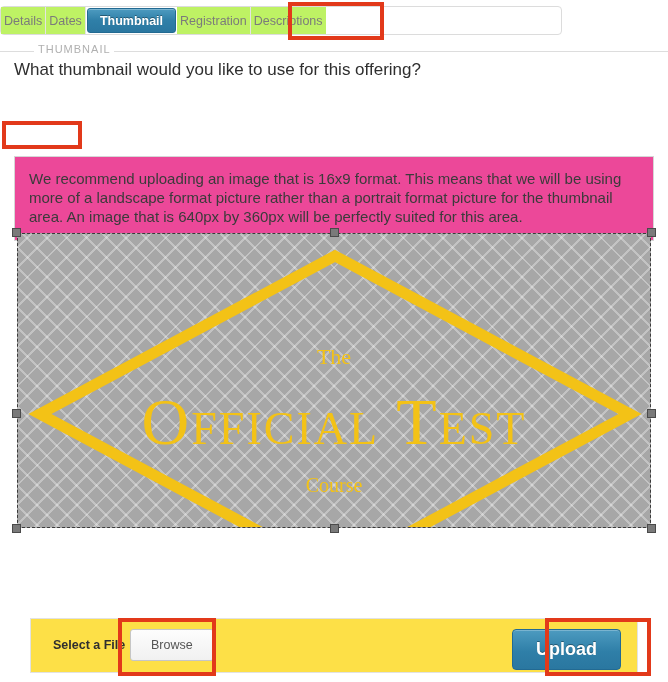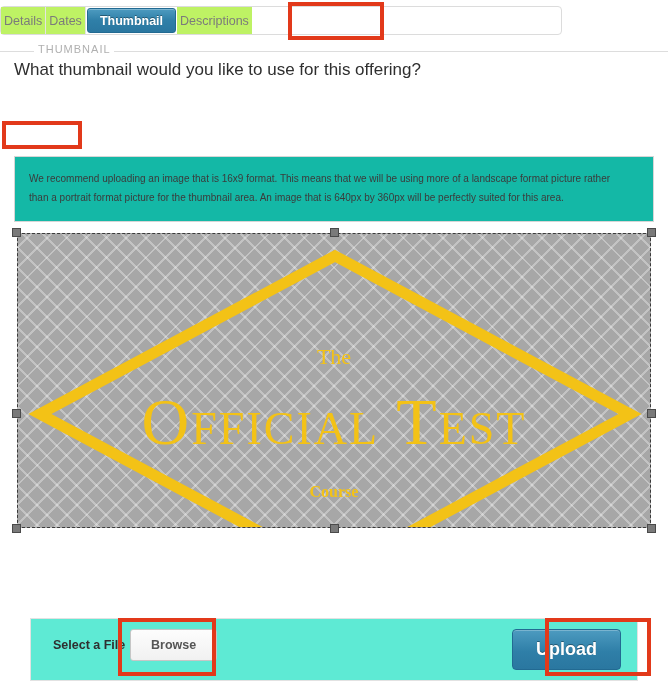--- a/index.html
+++ b/index.html
@@ -133,24 +133,24 @@
     background: #6b6b6b;
   }
   .radio-label { font-size: 13.5px; color: #2f2f2f; }
 
   
   .infobox {
     position: absolute;
     left: 14px; top: 110px;
     width: 640px;
     box-sizing: border-box;
-    background: #14b8a6;
+    background: #ec4899;
     border: 1px solid #d6d6d6;
     padding: 12px 22px 14px 14px;
-    font-size: 10px;
+    font-size: 15px;
     line-height: 19px;
     color: #3b3b3b;
   }
 
   
   .preview-wrap {
     position: absolute;
     left: 17px; top: 233px;
     width: 634px; height: 295px;
   }
@@ -186,44 +186,44 @@
 
   .img-text {
     position: absolute;
     width: 100%;
     text-align: center;
     color: #f3c216;
     font-family: "Liberation Serif", serif;
   }
   .img-the    { top: 110px; font-size: 22px; }
   .img-title  { top: 150px; font-size: 66px; letter-spacing: 2px; font-variant: small-caps; }
-  .img-course { top: 249px; font-size: 16px; font-weight: bold; }
+  .img-course { top: 240px; font-size: 20px; }
 
   
   .formbar {
     position: absolute;
     left: 30px; top: 618px;
-    width: 608px; height: 63px;
+    width: 608px; height: 55px;
     box-sizing: border-box;
     border: 1px solid #e2e2e2;
-    background: #5eead4;
+    background: #fde047;
   }
   .select-file-label {
     position: absolute;
     left: 22px; top: 19px;
     font-size: 12.5px;
     font-weight: bold;
     color: #2f2f2f;
   }
   .browse-btn {
     position: absolute;
     left: 99px; top: 10px;
     padding: 8px 20px;
     font-size: 12.5px;
-    font-weight: bold;
+    font-weight: normal;
     color: #555;
     background: linear-gradient(to bottom,#fdfdfd 0%, #f1f1f1 100%);
     border: 1px solid #c6c6c6;
     border-radius: 3px;
     cursor: pointer;
   }
   .upload-btn {
     position: absolute;
     right: 16px; top: 10px;
     padding: 9px 23px;
@@ -244,20 +244,23 @@
 <div class="tabbar">
   <div class="tabs">
     <div class="tab">
         <span>Details</span>
       </div>
     <div class="tab">
         <span>Dates</span>
       </div>
     <div class="tab active">
         <span>Thumbnail</span>
+      </div>
+    <div class="tab">
+        <span>Registration</span>
       </div>
     <div class="tab">
         <span>Descriptions</span>
       </div>
   </div>
 </div>
 
 <div class="panel">
 
   <div class="legend-row">

